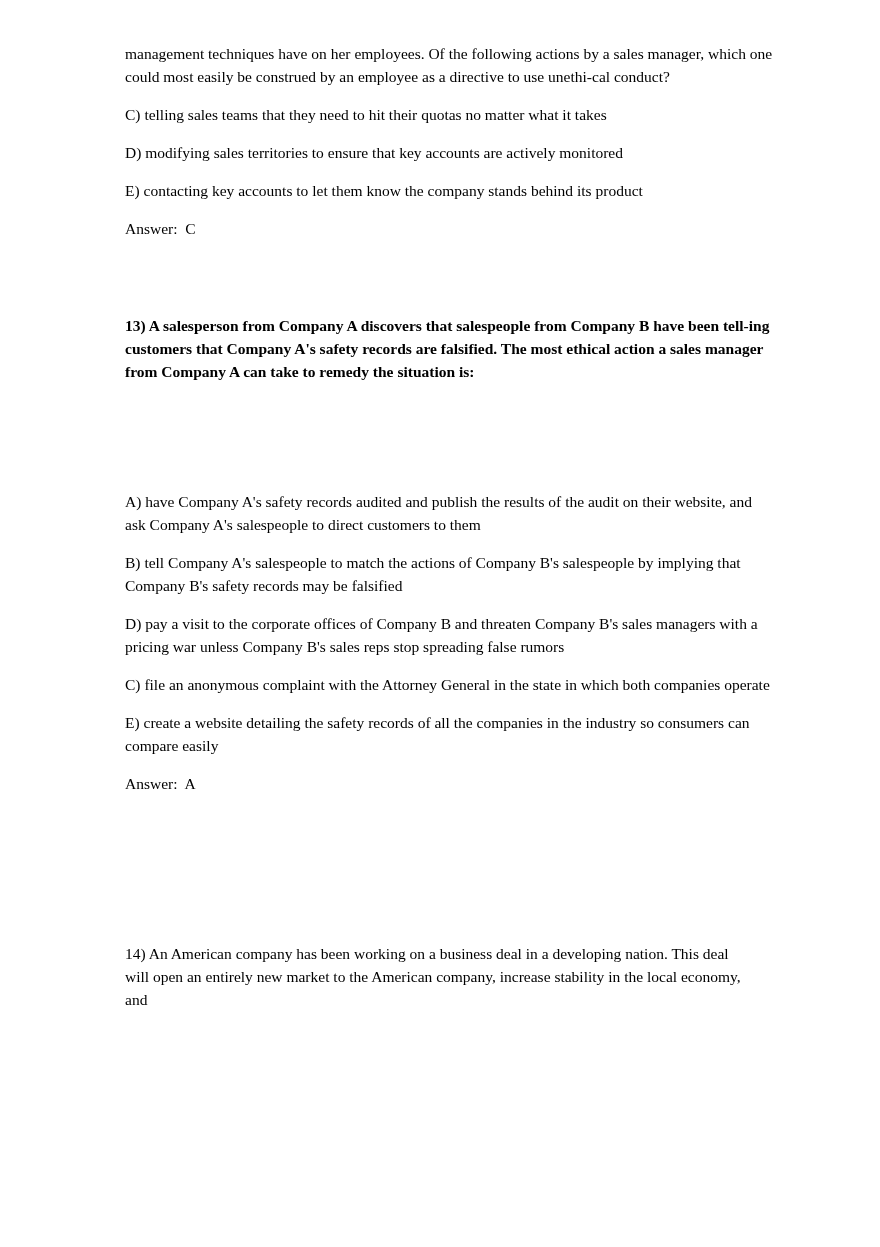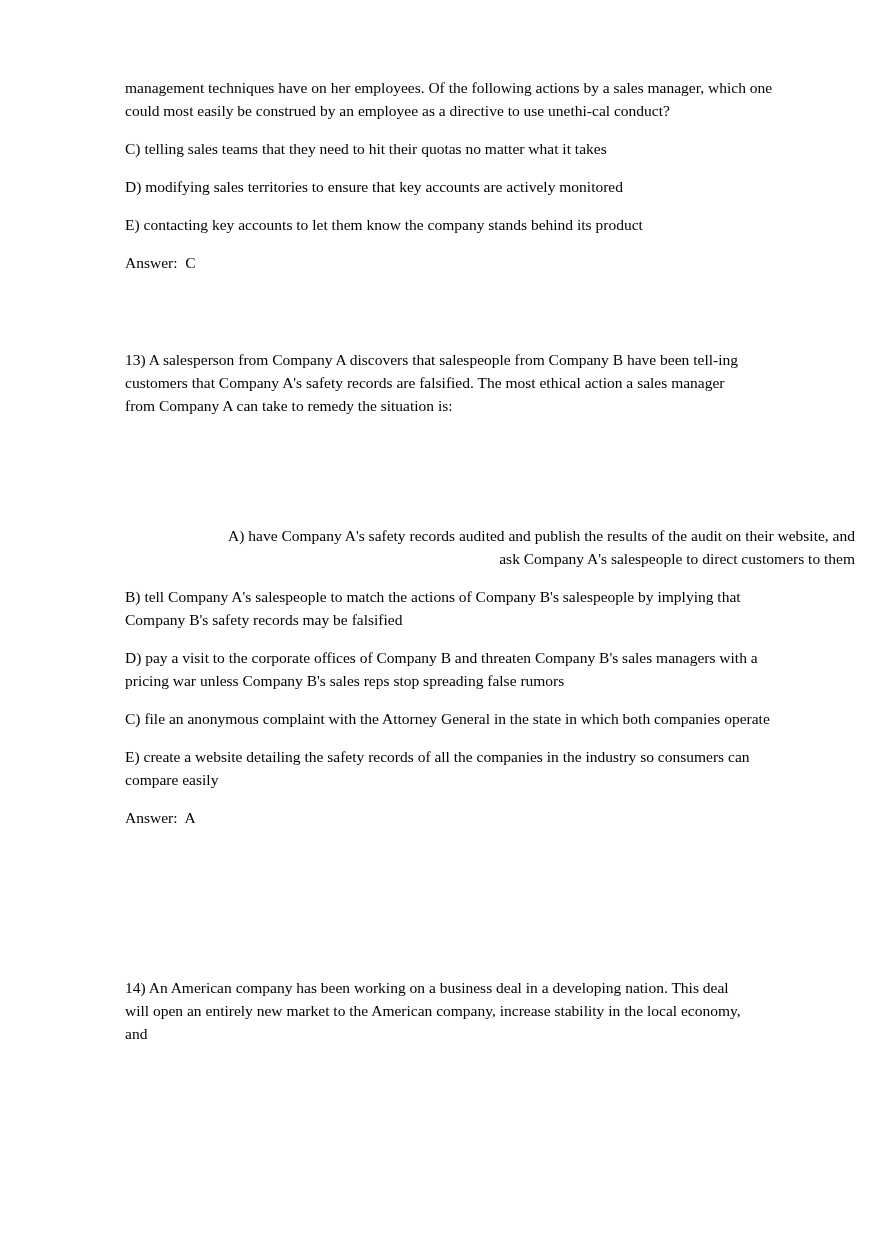--- a/index.html
+++ b/index.html
@@ -9,38 +9,38 @@
   }
   body {
     width: 880px;
     height: 1247px;
     overflow: hidden;
   }
   .page {
     box-sizing: border-box;
     width: 880px;
     height: 1247px;
-    padding: 76px 25px 0 125px;
+    padding: 42px 25px 0 125px;
     background: #ffffff;
     color: #000000;
     font-family: "Liberation Serif", "DejaVu Serif", serif;
     font-size: 15.5px;
     line-height: 23px;
   }
   .para {
     margin: 0 0 15px 0;
     white-space: pre-wrap;
     max-width: 730px;
   }
   .gap-before-q13 {
     margin-top: 74px;
+    font-weight: bold;
   }
   .gap-before-q13-options {
     margin-top: 107px;
-    text-align: right;
   }
   .gap-before-q14 {
     margin-top: 147px;
     font-family: Liberation Serif, serif;
   }
 </style>
 </head>
 <body>
 
 <div class="page">

